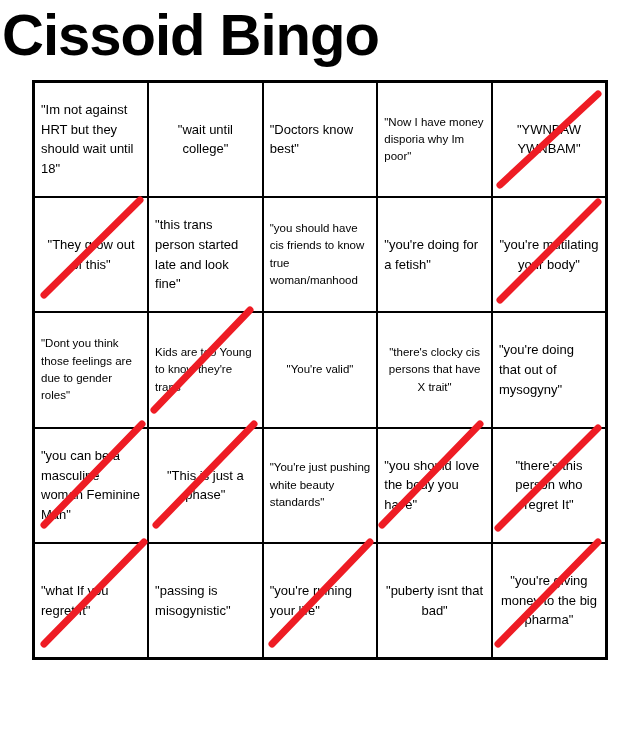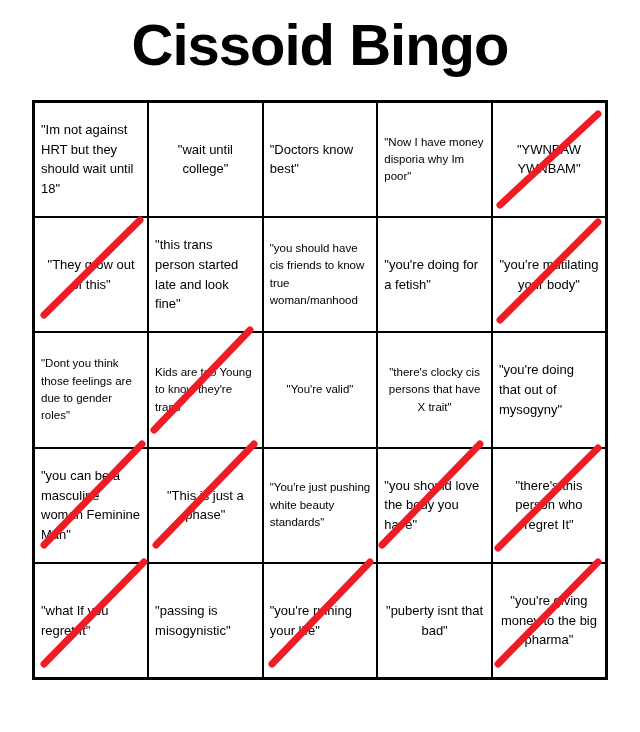--- a/index.html
+++ b/index.html
@@ -14,30 +14,30 @@
     overflow: hidden;
   }
   .page {
     position: relative;
     width: 640px;
     height: 732px;
     background: #ffffff;
     box-sizing: border-box;
   }
   .title {
-    text-align: center;
+    text-align: left;
     font-family: "Liberation Sans", sans-serif;
     font-weight: bold;
     font-size: 58px;
     line-height: 1;
     letter-spacing: -1px;
     color: #000000;
     padding-top: 4px;
     padding-bottom: 14px;
-    margin: 12px;
+    margin: 2px;
   }
   .board-wrap {
     position: relative;
     margin: 0 auto;
     width: 576px;
   }
   table.bingo {
     border-collapse: collapse;
     table-layout: fixed;
     width: 576px;

